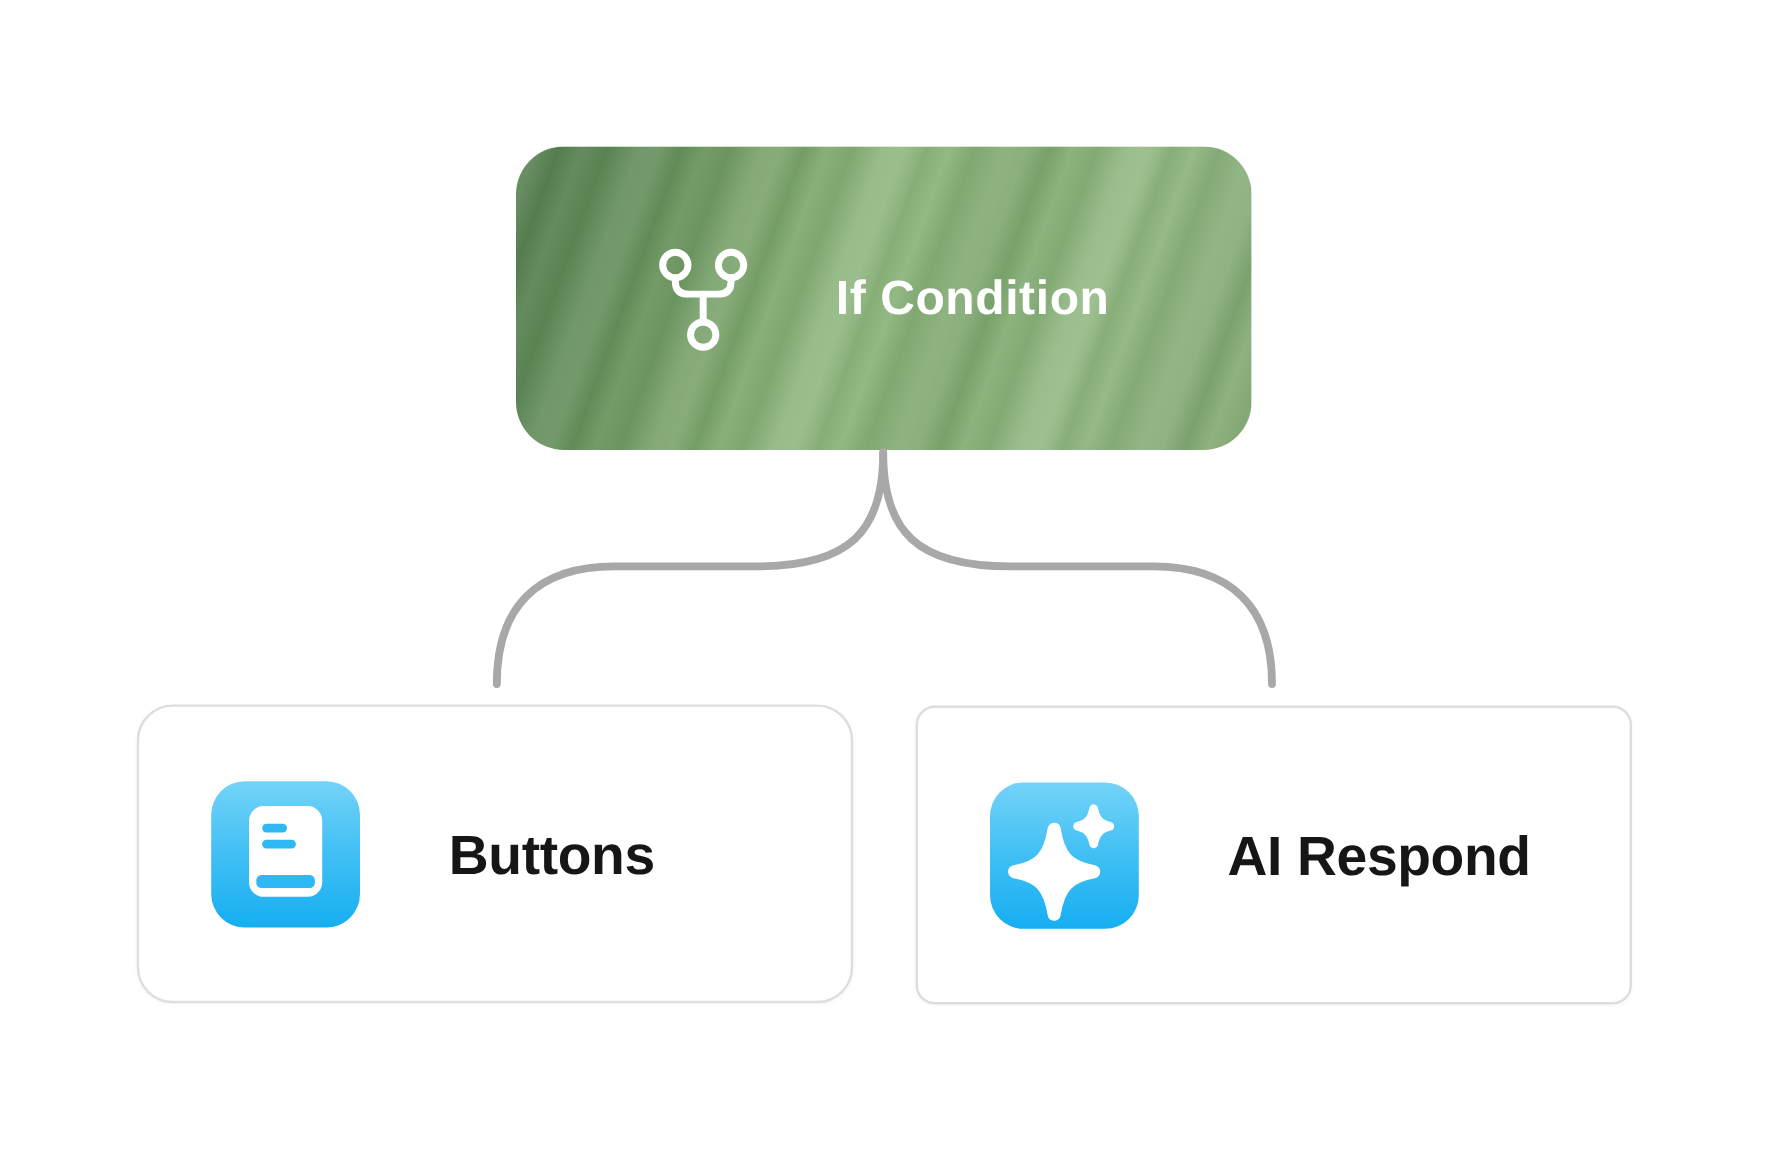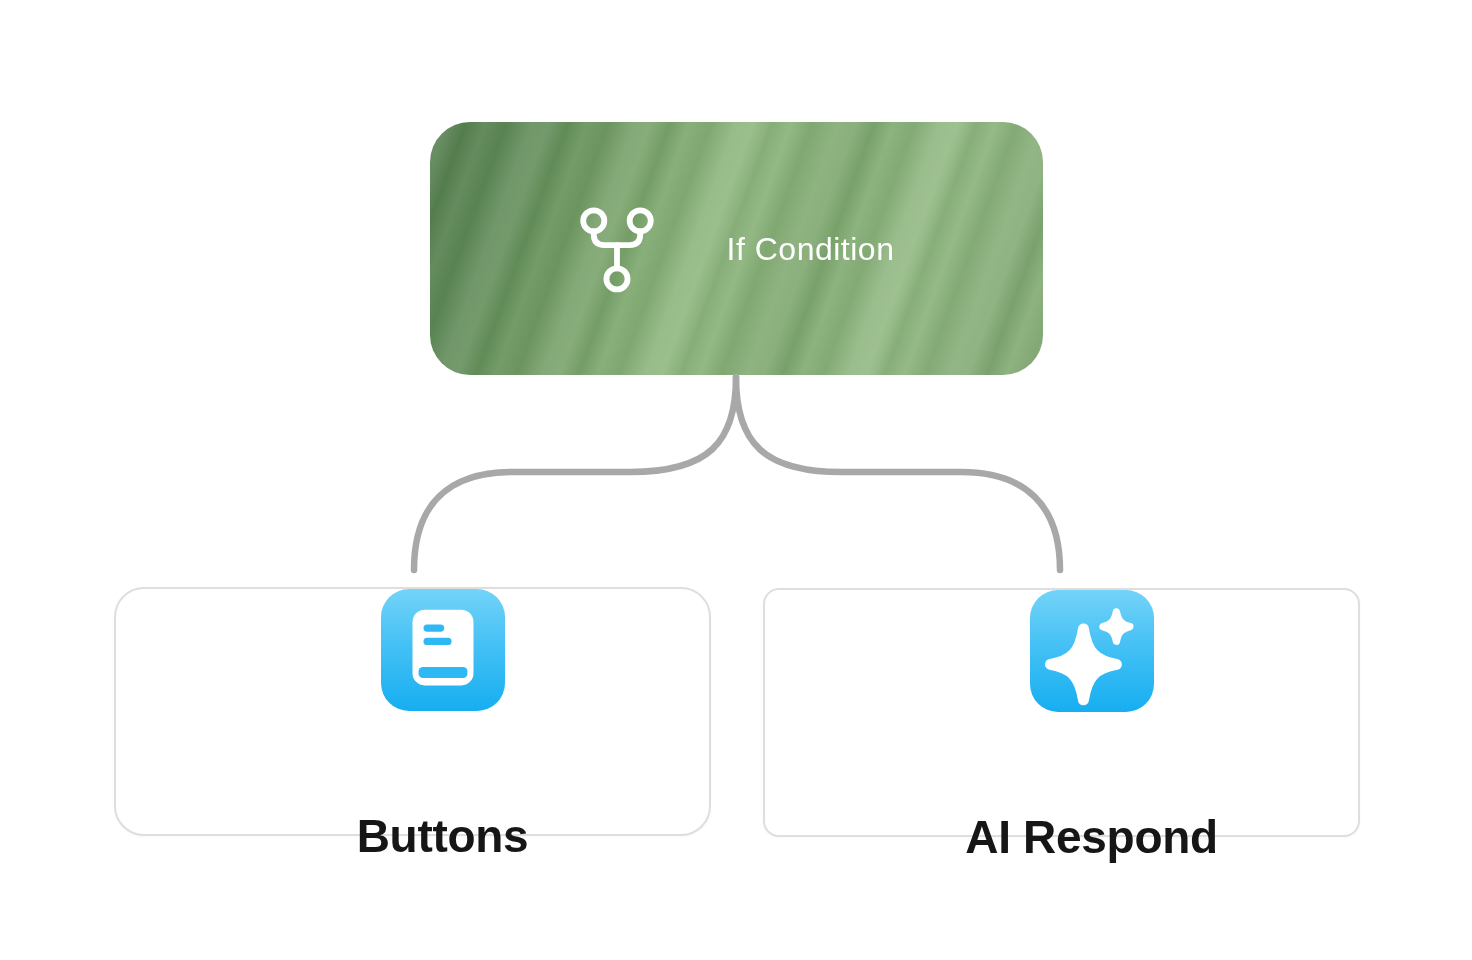--- a/index.html
+++ b/index.html
@@ -27,42 +27,41 @@
         rgba(30,70,25,0.10) 34px,
         rgba(255,255,255,0.05) 52px,
         rgba(25,60,20,0.07) 72px,
         rgba(255,255,255,0.10) 96px),
       linear-gradient(110deg,
         #567e50 0%, #618c59 15%, #7ba46c 32%, #93ba83 48%,
         #7ea76f 60%, #95bb86 76%, #83aa75 90%, #8db27e 100%);
   }
   .root-label {
     color: #ffffff;
-    font-size: 32px;
-    font-weight: 400;
+    font-size: 40px;
+    font-weight: 700;
     letter-spacing: 0.5px;
     line-height: 1;
   }
   .branch-icon-wrap { width: 76px; height: 88px; display: block; }
 
   
   .connectors { position: absolute; left: 0; top: 0; pointer-events: none; }
 
   
   .card {
     position: absolute;
     width: 597px; height: 249px;
     background: #ffffff;
     border: 2px solid #dedede;
     border-radius: 30px;
     display: flex; align-items: center;
     padding-left: 60px;
-    gap: 102px;
+    gap: 74px;
     box-shadow: 0 1px 3px rgba(0,0,0,0.03);
-    flex-direction: column;
   }
   .card-left  { left: 114px; top: 587px; }
   .card-right { left: 763px; top: 588px; border-radius: 16px; }
   .card-label {
     color: #161616;
     font-size: 46px;
     font-weight: 600;
     letter-spacing: -0.3px;
     line-height: 1;
   }

